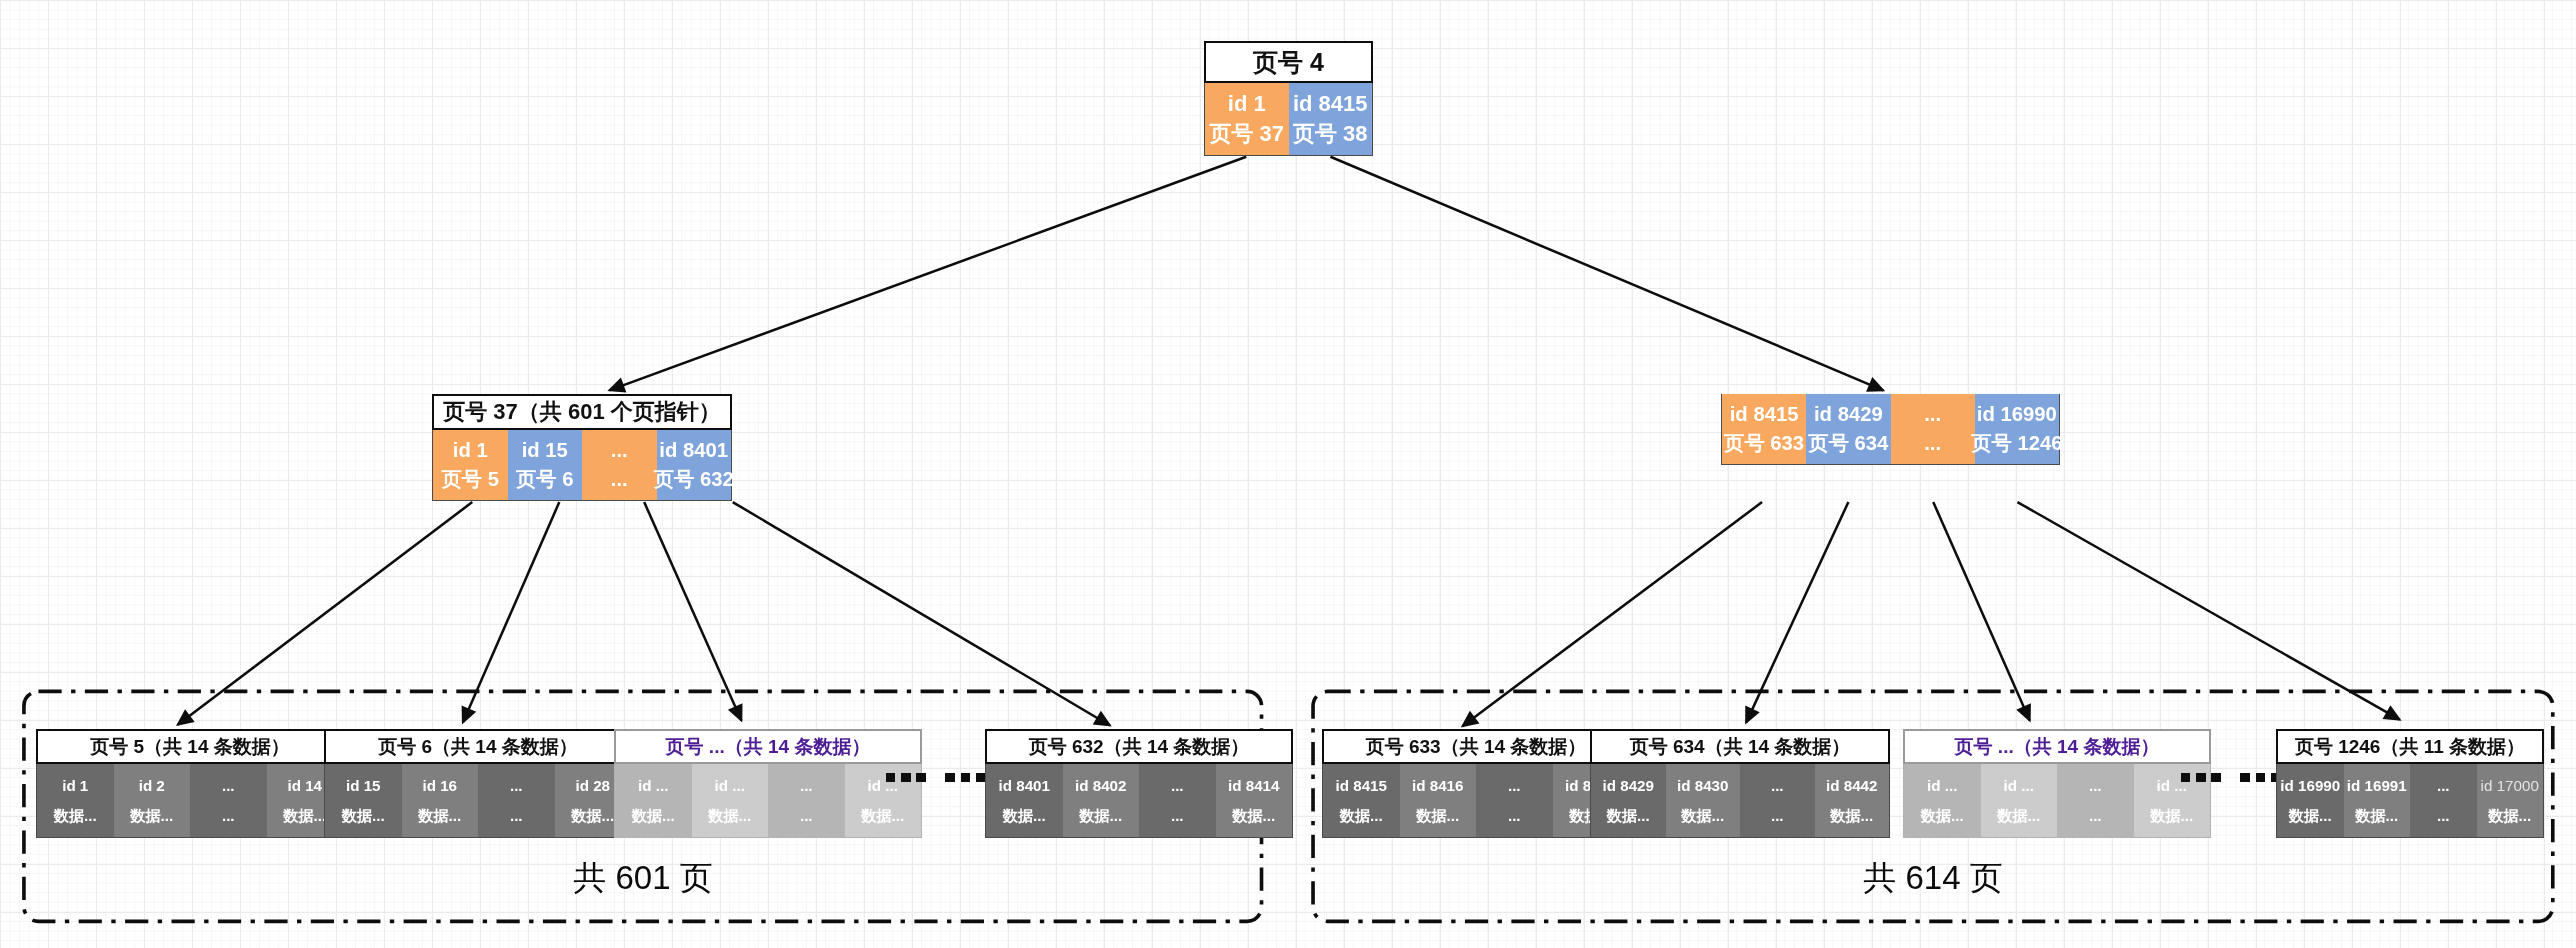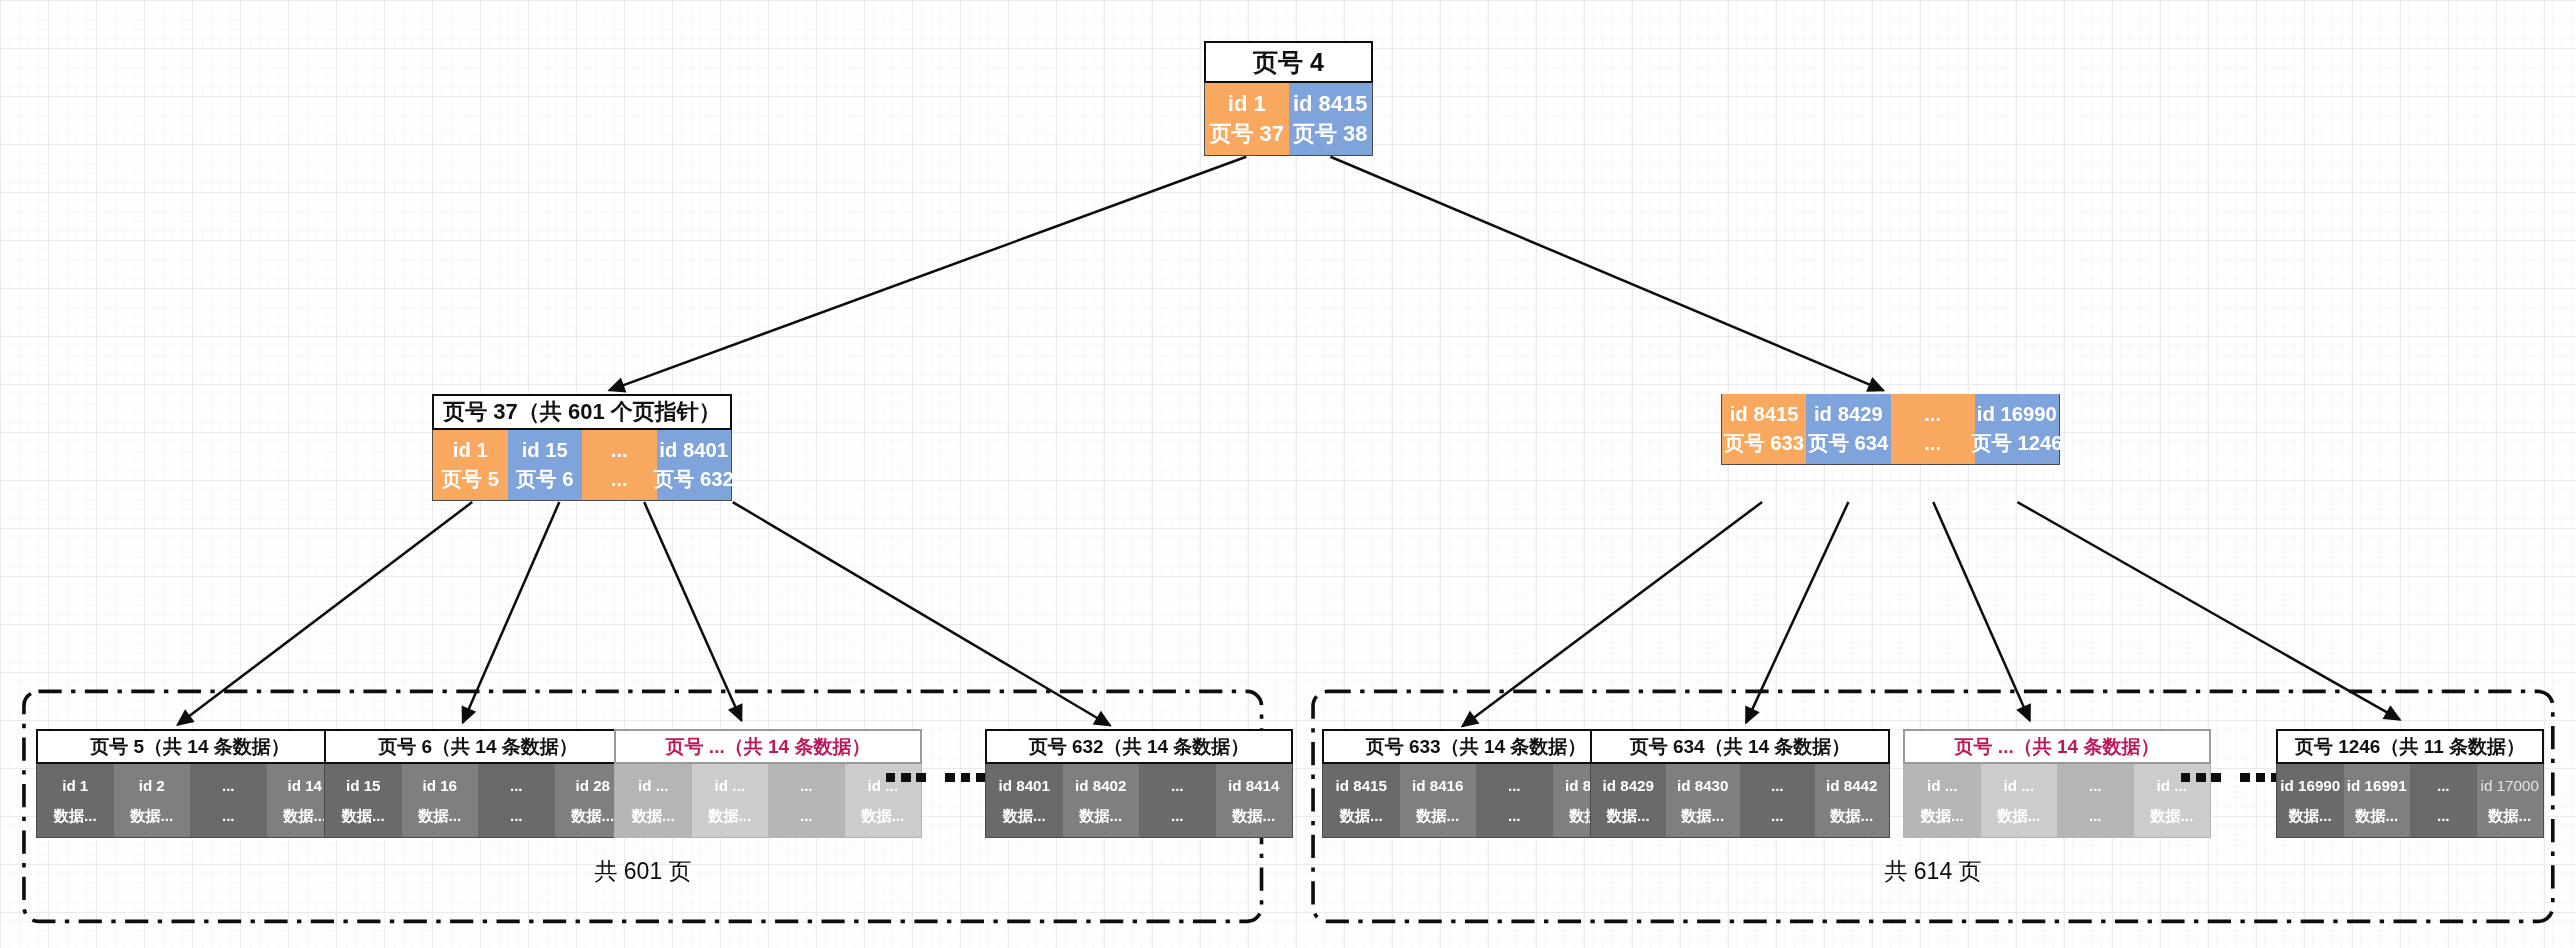--- a/index.html
+++ b/index.html
@@ -39,29 +39,29 @@
   .internal{top:394px;width:300px;}
   .internal .title{height:36px;font-size:22px;}
   .internal .cells{height:71px;}
   .internal .cell{font-size:20.3px;}
 
   .leaf{top:729px;width:308px;}
   .leaf .title{height:35px;font-size:19px;}
   .leaf .cells{height:74px;}
   .leaf .cell{font-size:15.2px;}
 
-  .leaf.faded .title{border-color:#9a9a9a;color:#be185d;}
+  .leaf.faded .title{border-color:#9a9a9a;color:#4c1d95;}
   .leaf.faded .cells{border-color:#b2b2b2;}
   .leaf.faded .dark{background:#B5B5B5;}
   .leaf.faded .light{background:#CCCCCC;}
   .cell.muted .k{color:#E4E4E4;font-weight:400;}
 
   .grp-label{
     position:absolute;top:856px;text-align:center;
-    font-size:23px;font-weight:400;color:#0b0b0b;
+    font-size:33px;font-weight:400;color:#0b0b0b;
   }
   .dots{position:absolute;top:773px;display:flex;align-items:center;}
   .dots i{width:9.4px;height:9.4px;background:#0d0d0d;display:block;margin-right:5.8px;}
   .dots i.gap{width:8px;background:transparent;}
   svg.overlay{position:absolute;left:0;top:0;pointer-events:none;}
   svg .edge{stroke:#0d0d0d;stroke-width:3.5;}
   svg .groupbox{fill:none;stroke:#0d0d0d;stroke-width:5;stroke-dasharray:32 13 6 13;}
 </style>
 </head>
 <body>

